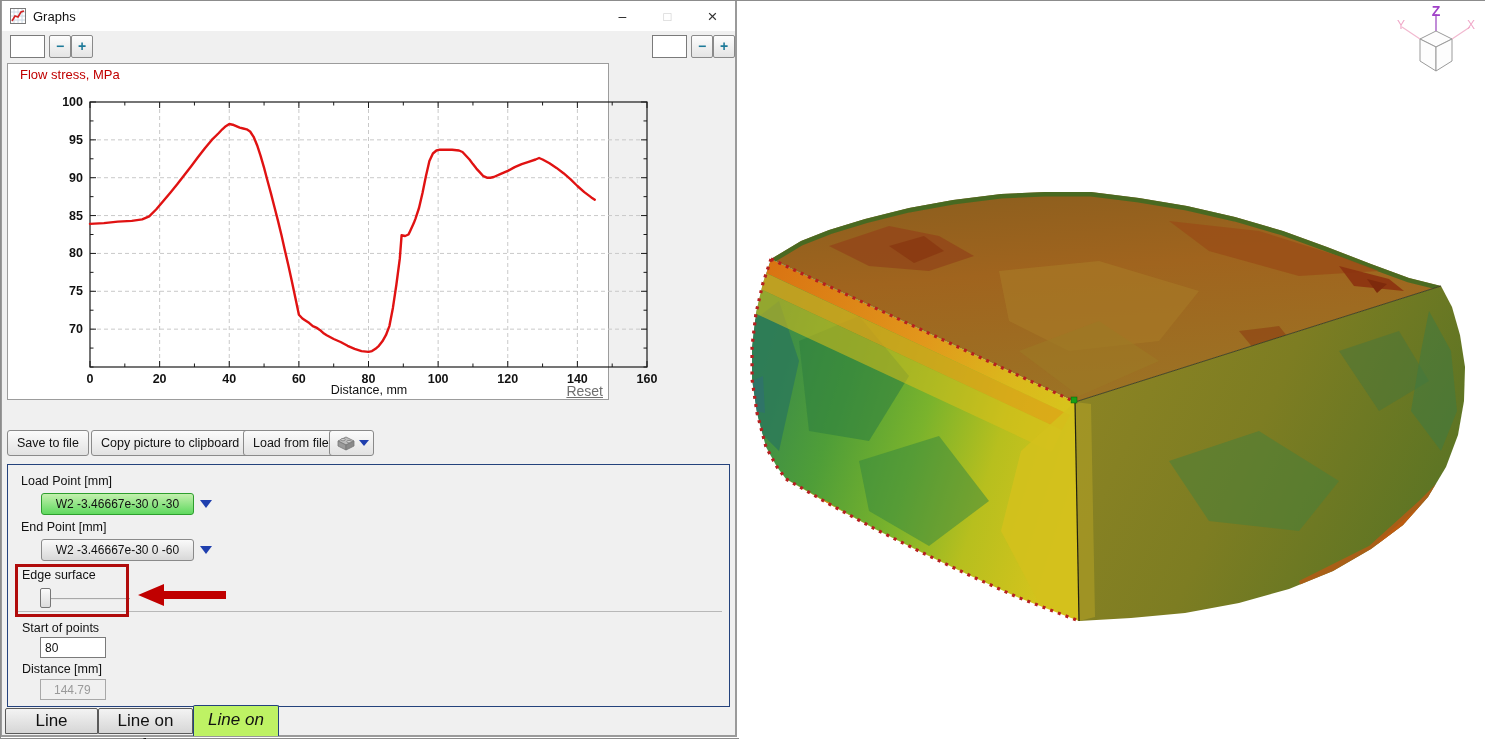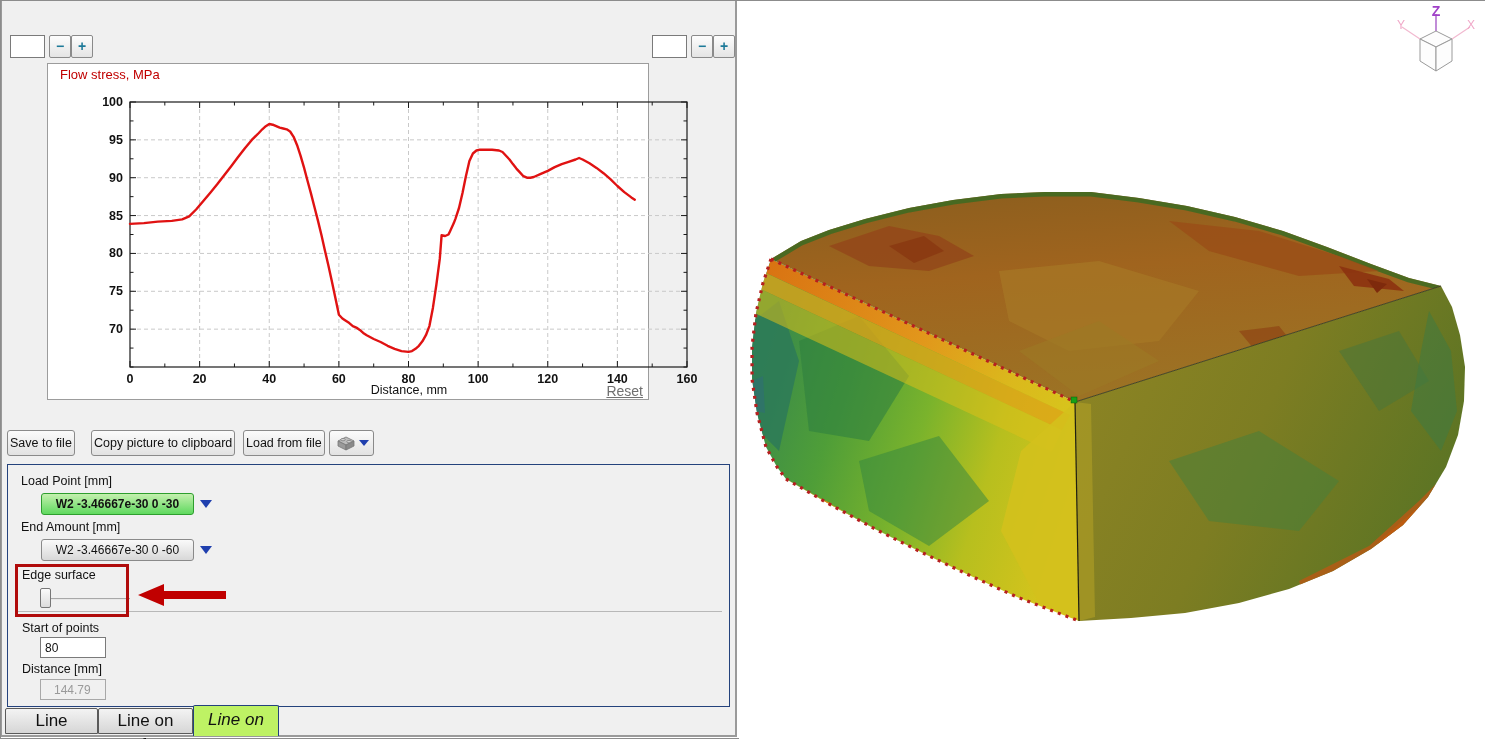--- a/index.html
+++ b/index.html
@@ -14,35 +14,35 @@
   .titlebar-spacer { flex:1; }
   .win-btn { width:45px; height:29px; text-align:center; line-height:29px; color:#333; }
   .win-btn.minimize { font-size:14px; }
   .win-btn.maximize { font-size:13px; color:#c9c9c9; }
   .win-btn.close { font-size:17px; }
 
   .toolbar { position:absolute; left:0; top:30px; width:100%; height:32px; background:#f0f0f0; }
   .spin-input { position:absolute; top:4px; width:35px; height:23px; border:1px solid #7a7a7a; background:#fff; font-size:12px; padding:0 3px; font-family:"Liberation Sans",sans-serif; }
   .spin-btn { position:absolute; top:4px; width:22px; height:23px; border:1px solid #8a8a8a; border-radius:2px; background:linear-gradient(#fdfdfd,#e4e4e4); color:#1d7a99; font-weight:bold; font-size:14px; text-align:center; line-height:21px; }
 
-  .chart-area { position:absolute; left:5px; top:62px; width:602px; height:337px; background:#ffffff; border:1px solid #9c9c9c;margin-left:40px; }
+  .chart-area { position:absolute; left:5px; top:62px; width:602px; height:337px; background:#ffffff; border:1px solid #9c9c9c; }
   .chart-title { position:absolute; left:12px; top:3px; color:#c00000; font-size:13px; }
   .chart-xlabel { position:absolute; left:280px; top:319px; width:162px; text-align:center; font-size:12.5px; color:#111; }
   .reset-link { position:absolute; right:5px; top:319px; font-size:14px; color:#707070; text-decoration:underline; }
 
   .option-row { position:absolute; top:405px; height:18px; }
 
-  .btn { position:absolute; top:429px; height:26px; border:1px solid #8a8a8a; border-radius:3px; background:linear-gradient(#fbfbfb,#e2e2e2); font-size:12.5px; color:#111; text-align:center; line-height:24px; padding:0 2px; white-space:nowrap; }
+  .btn { position:absolute; top:429px; height:26px; border:1px solid #8a8a8a; border-radius:3px; background:linear-gradient(#fbfbfb,#e2e2e2); font-size:12.5px; color:#111; text-align:center; line-height:24px; padding:0 9px; white-space:nowrap; }
   .export-btn { position:absolute; top:429px; left:327px; width:45px; height:26px; border:1px solid #8a8a8a; border-radius:3px; background:linear-gradient(#fbfbfb,#e2e2e2); display:flex; align-items:center; justify-content:center; gap:3px; }
   .tri-down { width:0; height:0; border-left:5px solid transparent; border-right:5px solid transparent; border-top:6px solid #1f3fae; }
 
   .line-panel { position:absolute; left:5px; top:463px; width:723px; height:243px; border:1px solid #24427c; }
   .panel-label { position:absolute; font-size:12.5px; color:#111; white-space:nowrap; }
   .combo { position:absolute; width:153px; height:22px; border-radius:3px; font-size:12px; text-align:center; line-height:20px; color:#111; }
-  .combo.green { background:linear-gradient(#c4f0ae,#5fd95f); border:1px solid #2e9e2e;font-weight:bold; }
+  .combo.green { background:linear-gradient(#c4f0ae,#5fd95f); border:1px solid #2e9e2e; }
   .combo.gray { background:linear-gradient(#fafafa,#d8d8d8); border:1px solid #8a8a8a; }
   .combo-arrow { position:absolute; width:0; height:0; border-left:6px solid transparent; border-right:6px solid transparent; border-top:8px solid #1f3fae; }
   .hsep { position:absolute; left:9px; top:146px; width:705px; height:1px; background:#b8b8b8; }
   .highlight-box { position:absolute; left:7px; top:99px; width:114px; height:53px; border:3px solid #b00b0b; }
   .slider-track { position:absolute; left:32px; top:133px; width:90px; height:2px; background:#a8a8a8; border-bottom:1px solid #e8e8e8; }
   .slider-thumb { position:absolute; left:32px; top:123px; width:11px; height:20px; background:linear-gradient(#fafafa,#dcdcdc); border:1px solid #777; border-radius:2px; }
   .annot-arrow { position:absolute; left:128px; top:116px; }
   .text-input { position:absolute; width:66px; height:21px; border:1px solid #7a7a7a; background:#fff; font-size:12px; padding:0 4px; color:#111; font-family:"Liberation Sans",sans-serif; }
   .text-input.disabled { background:#f0f0f0; color:#9a9a9a; border:1px solid #a8a8a8; }
 
@@ -54,20 +54,32 @@
   .axes-widget { position:absolute; right:8px; top:4px; }
   .workpiece { position:absolute; left:0px; top:150px; }
 </style>
 </head>
 <body>
 
 <div class="app">
 
   <div class="graphs-window">
 
+    <div class="titlebar">
+      <svg class="titlebar-icon" viewBox="0 0 16 16">
+        <rect x="0.5" y="0.5" width="15" height="15" fill="#ffffff" stroke="#7a7a7a"></rect>
+        <path d="M4,1 V15 M8,1 V15 M12,1 V15 M1,4 H15 M1,8 H15 M1,12 H15" stroke="#ccd8e4" stroke-width="1" fill="none"></path>
+        <path d="M2,13 L5,8 L8,9 L11,4 L14,3" stroke="#d22222" stroke-width="1.6" fill="none"></path>
+      </svg>
+      <span class="titlebar-text">Graphs</span>
+      <span class="titlebar-spacer"></span>
+      <div class="win-btn minimize">–</div>
+      <div class="win-btn maximize">□</div>
+      <div class="win-btn close">×</div>
+    </div>
 
     <div class="toolbar">
       <input class="spin-input" style="left: 8px;" value="">
       <div class="spin-btn" style="left:47px">−</div>
       <div class="spin-btn" style="left:69px">+</div>
       <input class="spin-input" style="left: 650px;" value="">
       <div class="spin-btn" style="left:689px">−</div>
       <div class="spin-btn" style="left:711px">+</div>
     </div>
 
@@ -192,21 +204,21 @@
         <ellipse cx="14" cy="6.6" rx="2.2" ry="1.2" fill="#cfcfcf" stroke="#777" stroke-width="0.7"></ellipse>
       </svg>
       <span class="tri-down"></span>
     </div>
 
     <div class="line-panel">
       <div class="panel-label" style="left:13px;top:9px">Load Point [mm]</div>
       <div class="combo green" style="left:33px;top:28px">W2 -3.46667e-30 0 -30</div>
       <span class="combo-arrow" style="left:192px;top:35px"></span>
 
-      <div class="panel-label" style="left:13px;top:55px">End Amount [mm]</div>
+      <div class="panel-label" style="left:13px;top:55px">End Point [mm]</div>
       <div class="combo gray" style="left:33px;top:74px">W2 -3.46667e-30 0 -60</div>
       <span class="combo-arrow" style="left:192px;top:81px"></span>
 
       <div class="hsep"></div>
 
       <div class="panel-label" style="left:14px;top:103px">Edge surface</div>
       <div class="slider-track"></div>
       <div class="slider-thumb"></div>
       <div class="highlight-box"></div>
 

